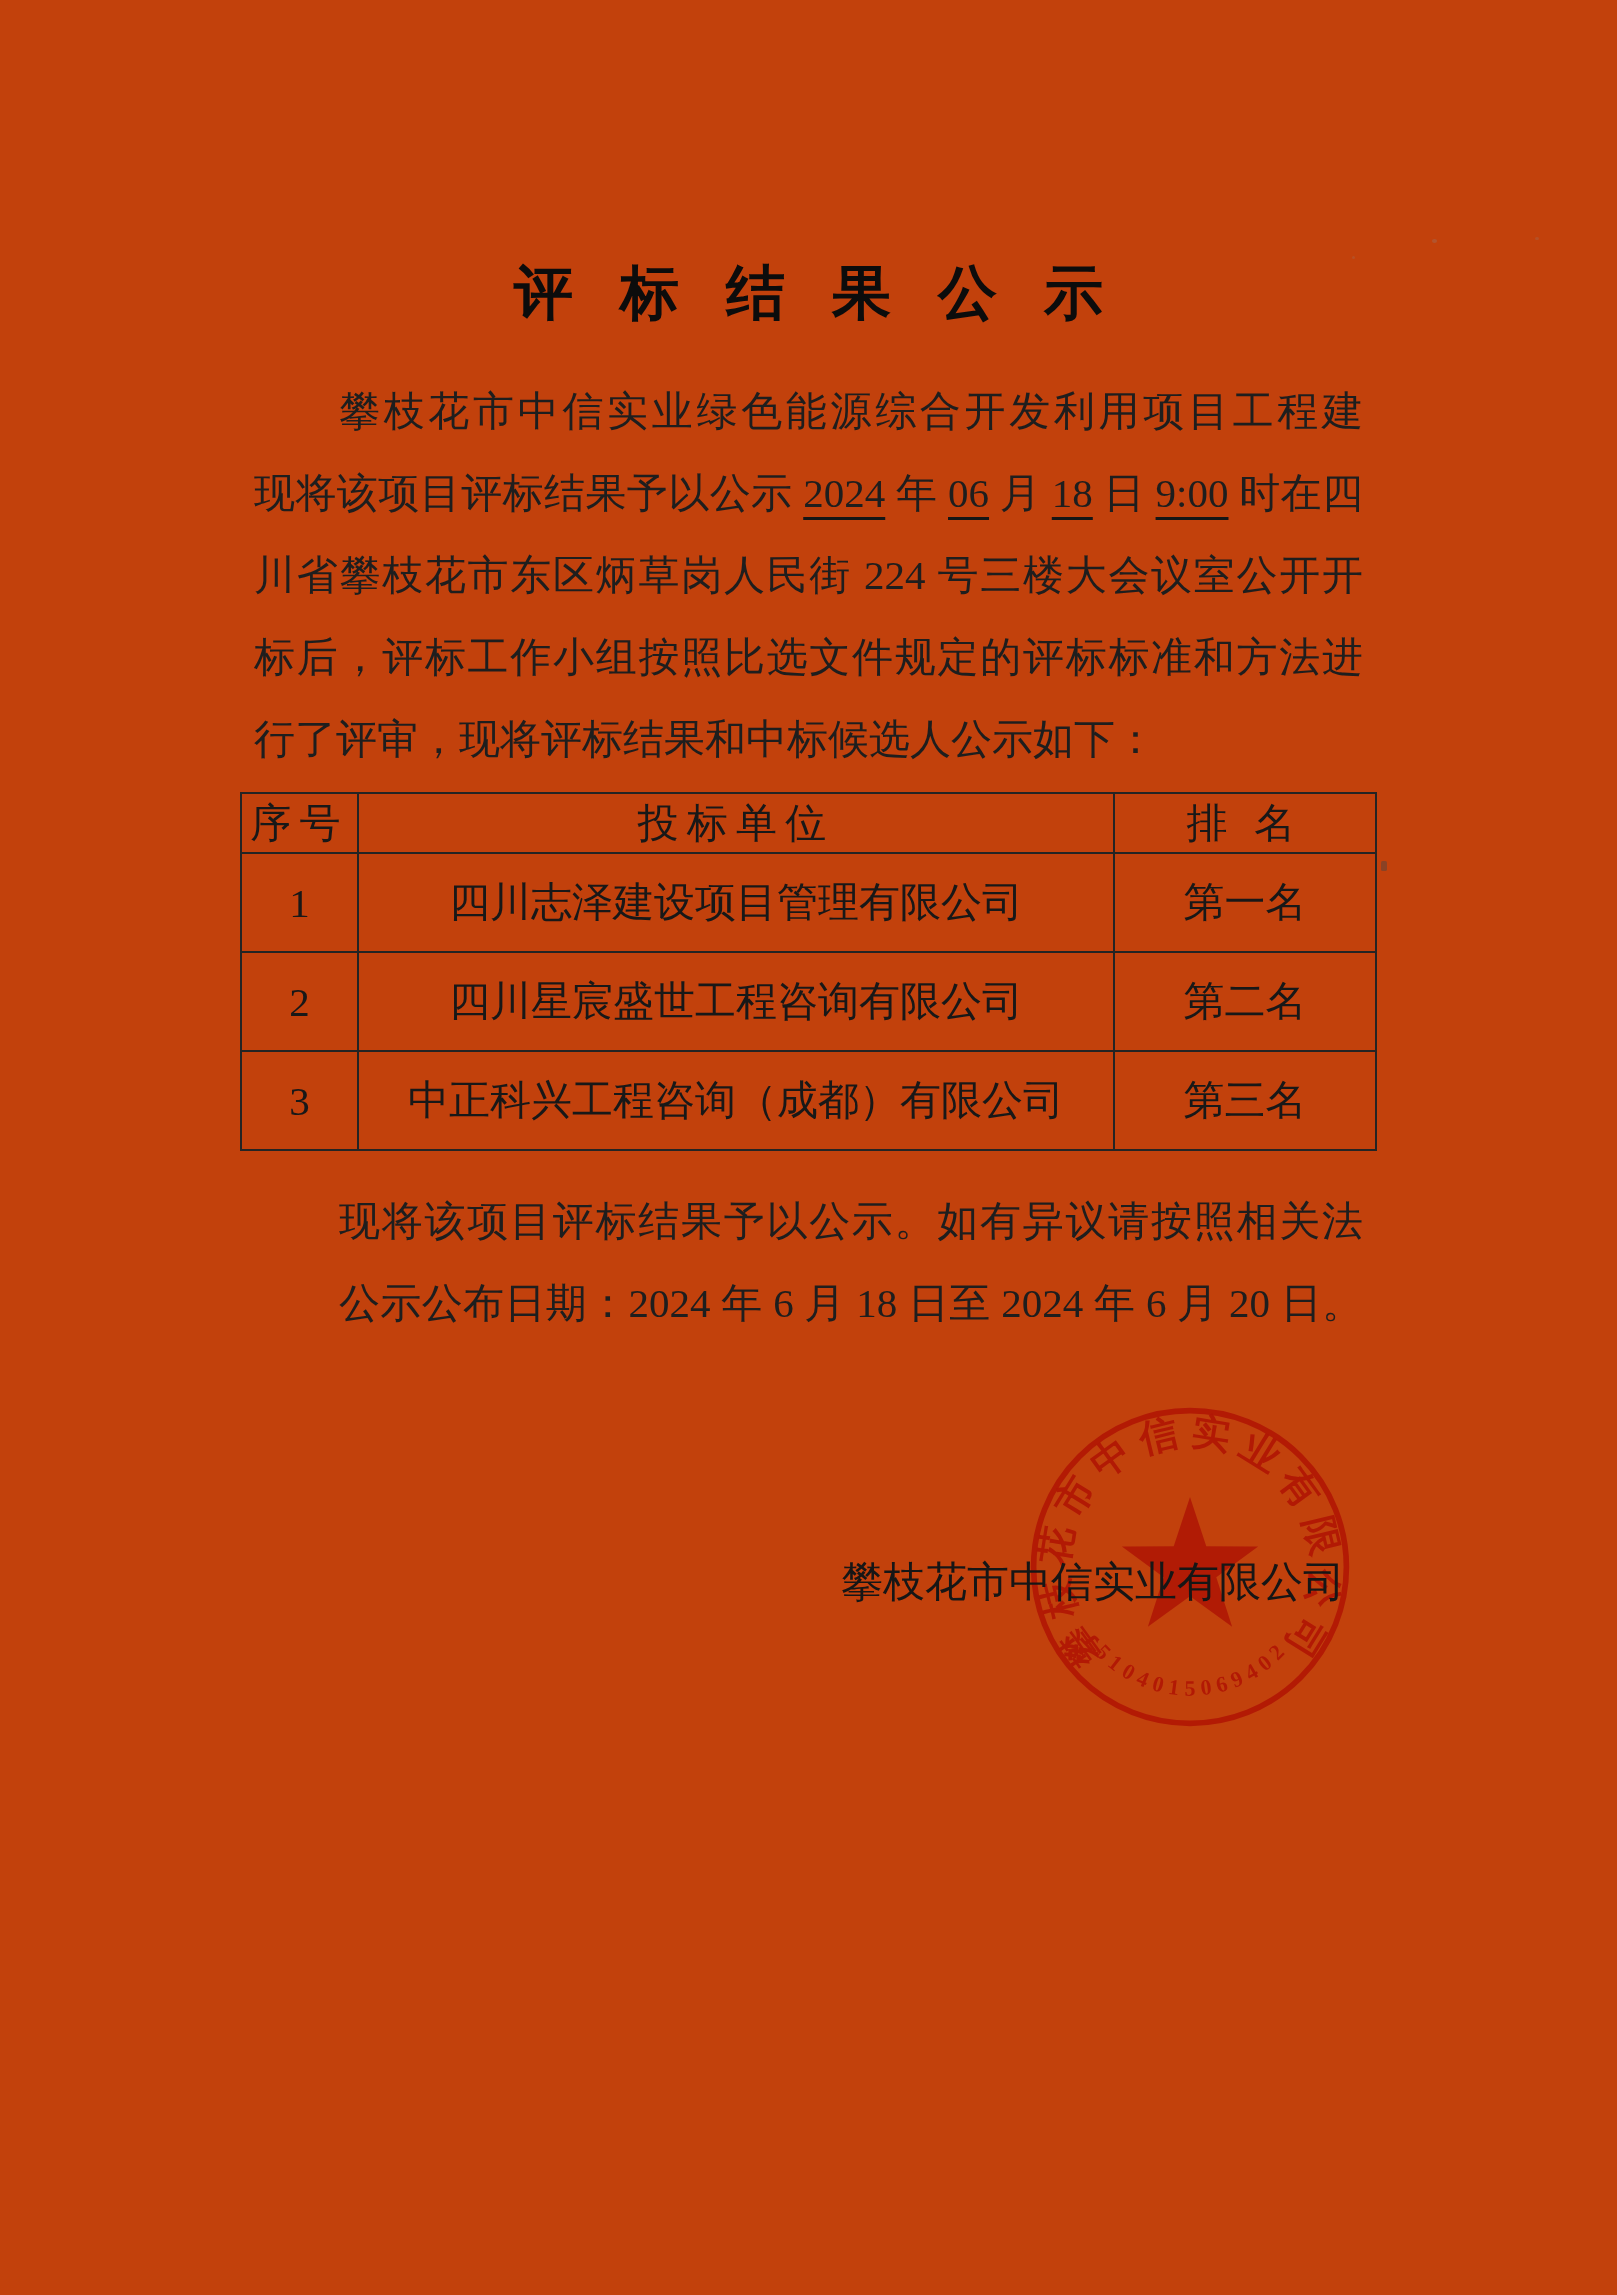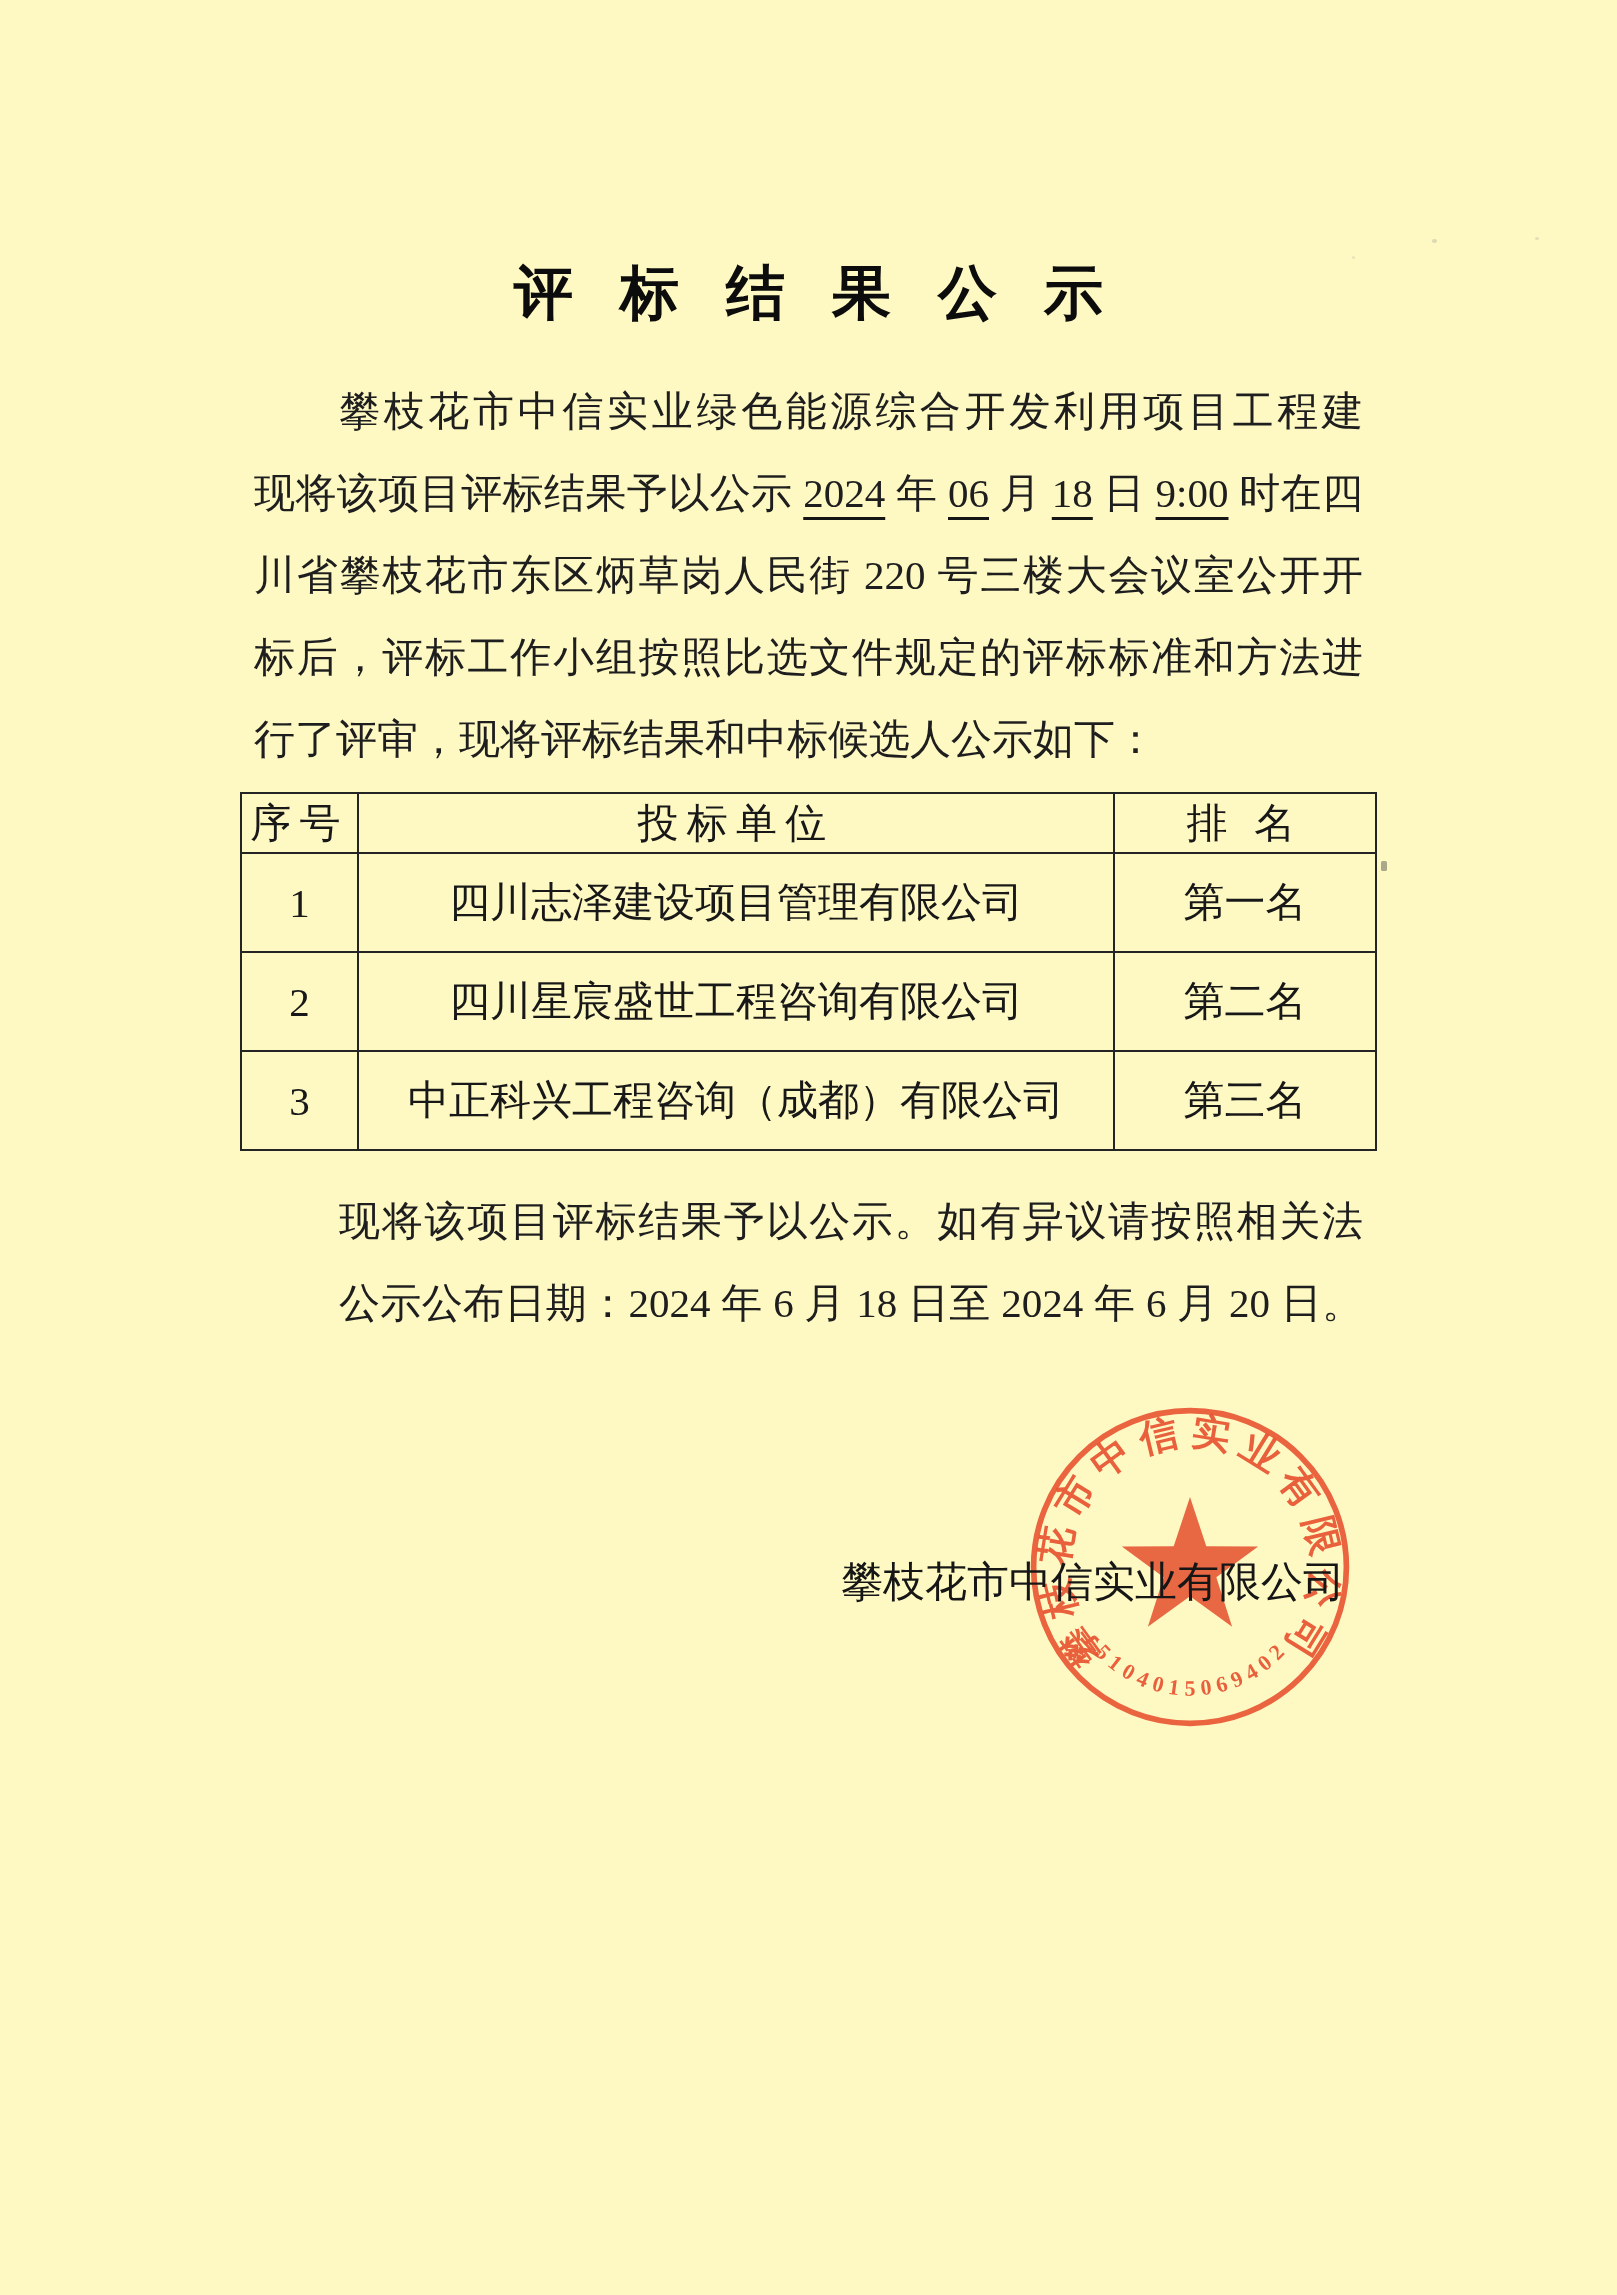--- a/index.html
+++ b/index.html
@@ -1,20 +1,20 @@
 <!DOCTYPE html>
 <html style="font-size:13px"><head>
 <meta charset="utf-8">
 <style>
   html,body{margin:0;padding:0;background:#e9e9e9;}
   .page{
     position:relative;
     width:1617px;height:2295px;
     margin:0 auto;
-    background:#fef9c3;
+    background:#c2410c;
     overflow:hidden;
     font-family:"Liberation Serif","DejaVu Serif",serif;
     color:#1c1c1c;
   }
   
   .title-row{
     position:absolute;top:254px;left:0;width:100%;
     display:flex;justify-content:center;
   }
   .title-text{
@@ -84,21 +84,21 @@
 
 <div class="page">
 
   <div class="title-row">
     <span class="title-text">评标结果公示</span>
   </div>
 
   <div class="para" id="para-0">
       <div class="line indent"><span class="">攀枝花市中信实业绿色能源综合开发利用项目工程建</span></div>
       <div class="line"><span class="">现将该项目评标结果予以公示 </span><span class="u">2024</span><span class=""> 年 </span><span class="u">06</span><span class=""> 月 </span><span class="u">18</span><span class=""> 日 </span><span class="u">9:00</span><span class=""> 时在四</span></div>
-      <div class="line"><span class="">川省攀枝花市东区炳草岗人民街 220 号三楼大会议室公开开</span></div>
+      <div class="line"><span class="">川省攀枝花市东区炳草岗人民街 224 号三楼大会议室公开开</span></div>
       <div class="line"><span class="">标后，评标工作小组按照比选文件规定的评标标准和方法进</span></div>
       <div class="line no-just"><span class="">行了评审，现将评标结果和中标候选人公示如下：</span></div>
     </div>
 
   <table class="results-table">
     <colgroup>
       <col class="c-no">
         <col class="c-company">
         <col class="c-rank">
     </colgroup>

